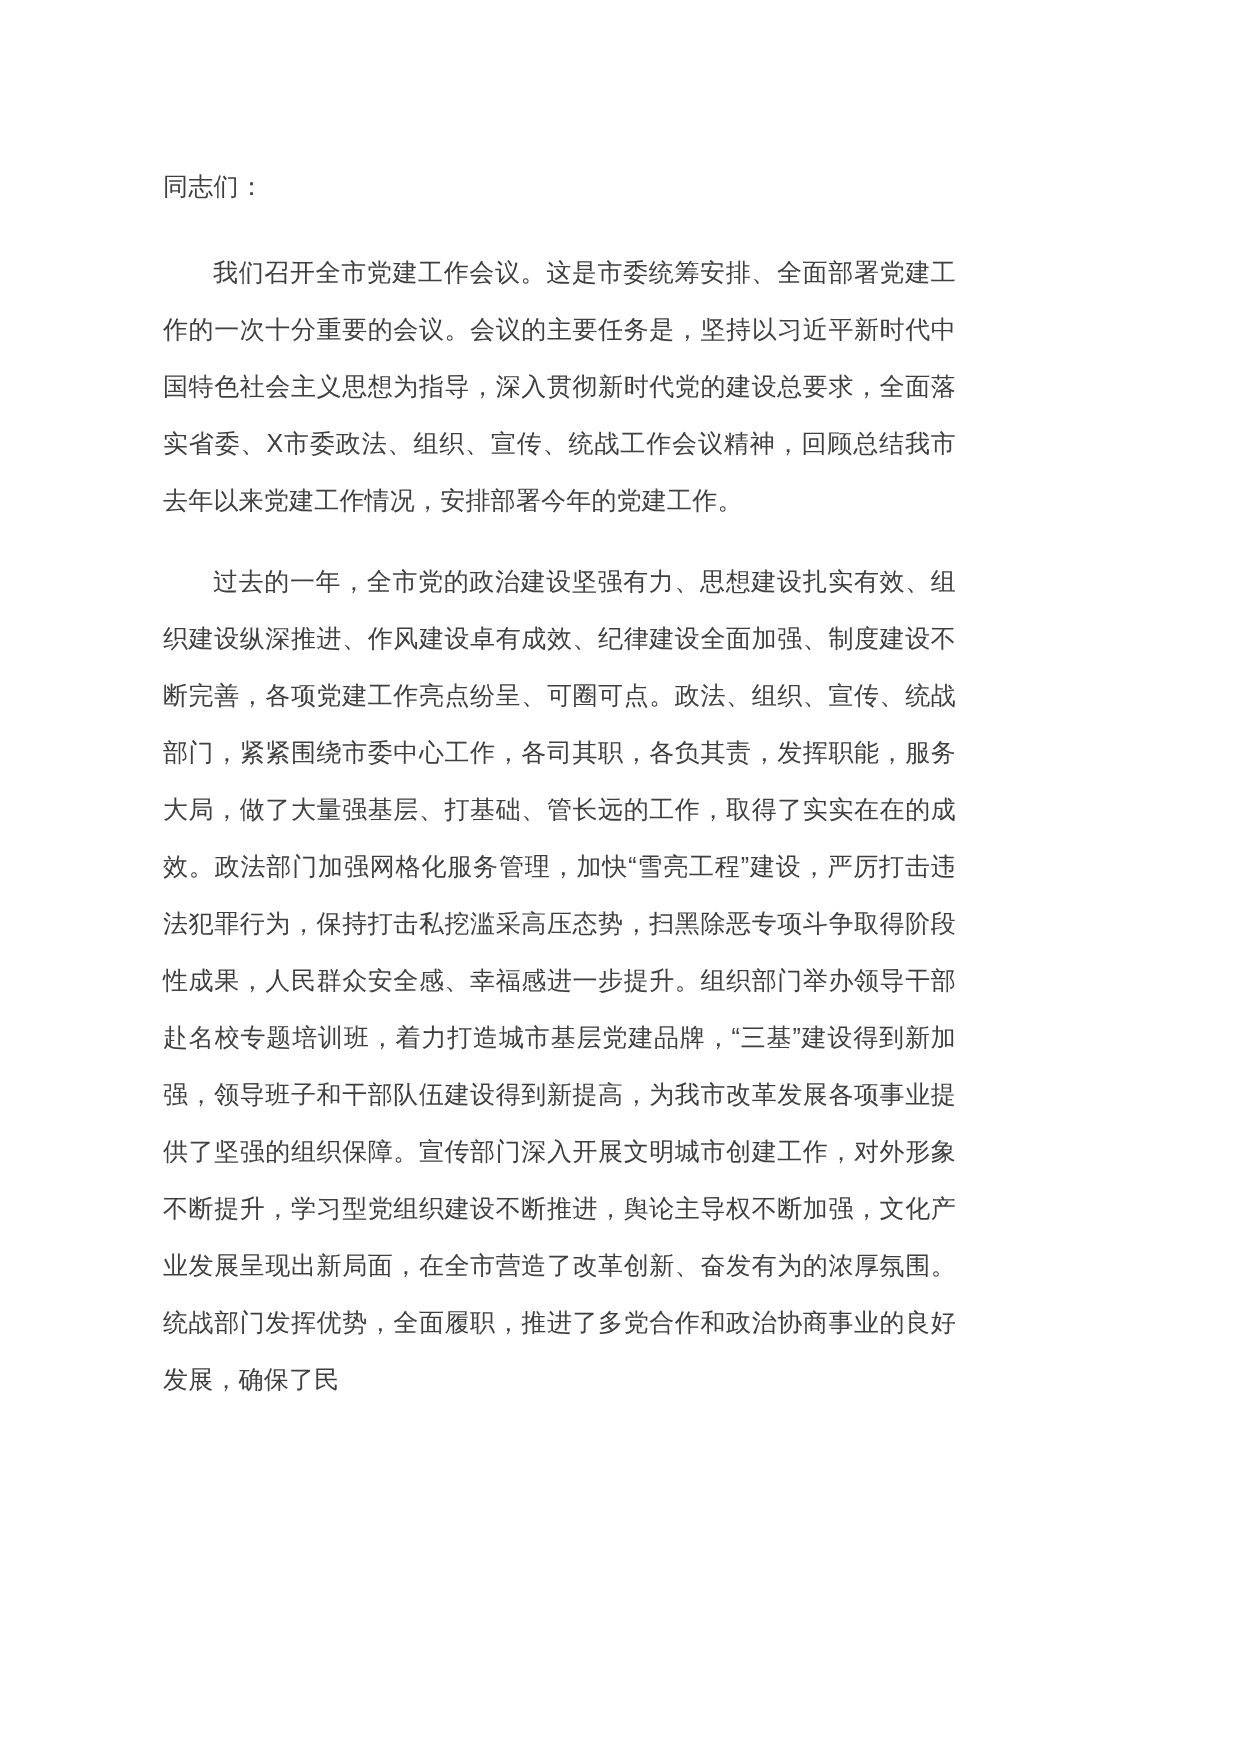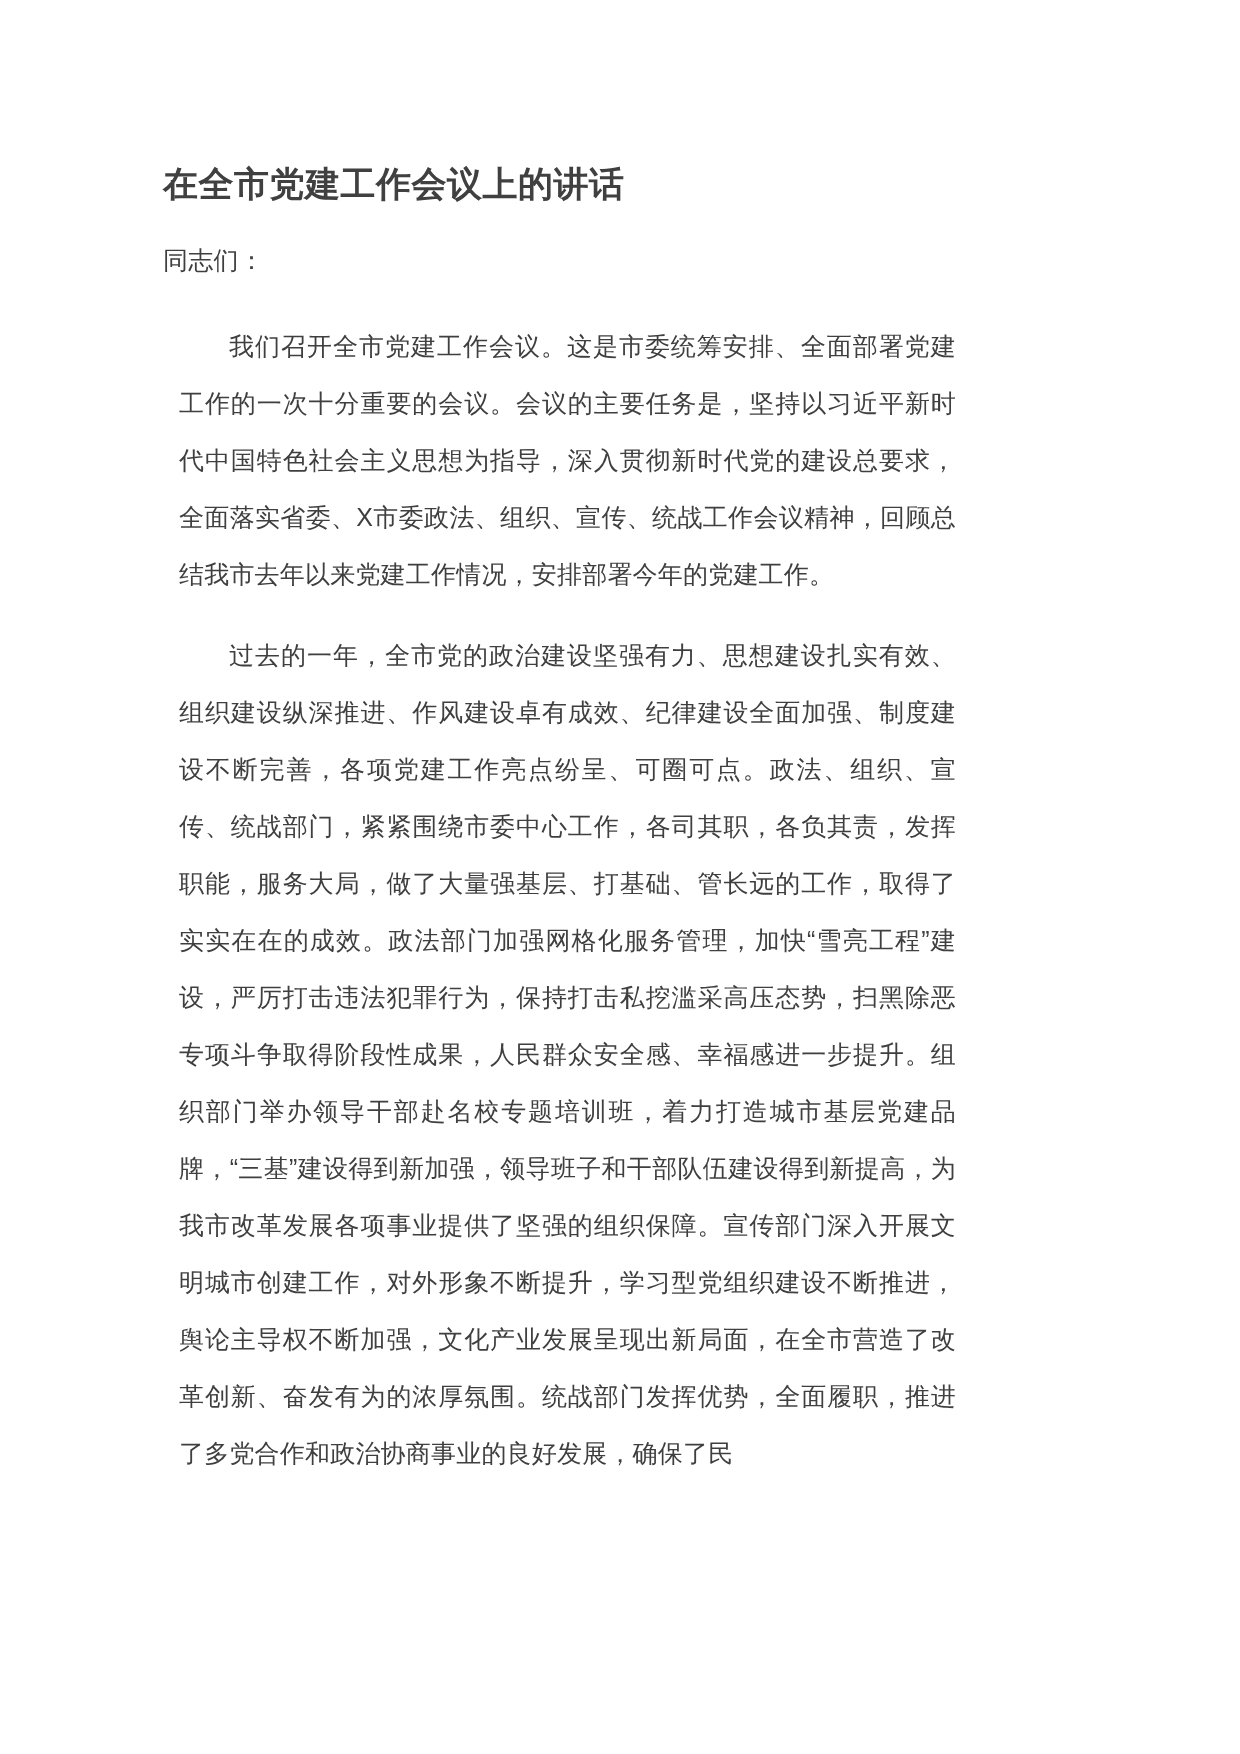--- a/index.html
+++ b/index.html
@@ -37,38 +37,37 @@
     font-size: 25px;
     color: #3f3f3f;
     line-height: 1.4;
     margin: 9px 0 40px 0;
     letter-spacing: 0.3px;
   }
   .para {
     font-size: 25px;
     color: #3f3f3f;
     line-height: 57px;
-    margin: 0 0 24px 16px;
+    margin: 0 0 24px 0;
     text-indent: 2em;
     text-align: justify;
     text-justify: inter-ideograph;
     letter-spacing: 0.2px;
     word-break: break-all;
   }
   .para:last-child {
     margin-bottom: 0;
   }
 </style>
 </head>
 <body>
 
 <div class="page">
   <div class="content">
 
-    <h1 class="doc-title">在全市党建工作会议上的讲话</h1>
 
     <p class="salutation">同志们：</p>
 
     <p class="para">我们召开全市党建工作会议。这是市委统筹安排、全面部署党建工作的一次十分重要的会议。会议的主要任务是，坚持以习近平新时代中国特色社会主义思想为指导，深入贯彻新时代党的建设总要求，全面落实省委、X市委政法、组织、宣传、统战工作会议精神，回顾总结我市去年以来党建工作情况，安排部署今年的党建工作。</p>
 
     <p class="para">过去的一年，全市党的政治建设坚强有力、思想建设扎实有效、组织建设纵深推进、作风建设卓有成效、纪律建设全面加强、制度建设不断完善，各项党建工作亮点纷呈、可圈可点。政法、组织、宣传、统战部门，紧紧围绕市委中心工作，各司其职，各负其责，发挥职能，服务大局，做了大量强基层、打基础、管长远的工作，取得了实实在在的成效。政法部门加强网格化服务管理，加快“雪亮工程”建设，严厉打击违法犯罪行为，保持打击私挖滥采高压态势，扫黑除恶专项斗争取得阶段性成果，人民群众安全感、幸福感进一步提升。组织部门举办领导干部赴名校专题培训班，着力打造城市基层党建品牌，“三基”建设得到新加强，领导班子和干部队伍建设得到新提高，为我市改革发展各项事业提供了坚强的组织保障。宣传部门深入开展文明城市创建工作，对外形象不断提升，学习型党组织建设不断推进，舆论主导权不断加强，文化产业发展呈现出新局面，在全市营造了改革创新、奋发有为的浓厚氛围。统战部门发挥优势，全面履职，推进了多党合作和政治协商事业的良好发展，确保了民</p>
 
   </div>
 </div>
 

